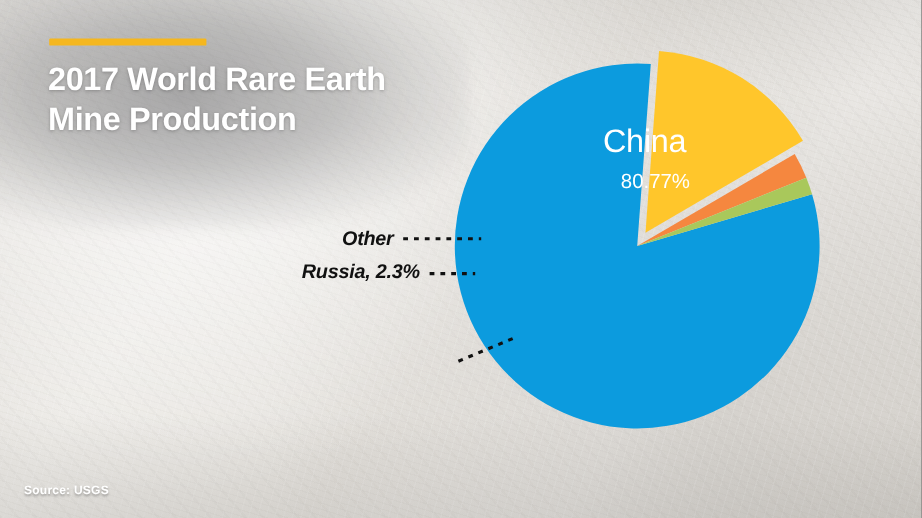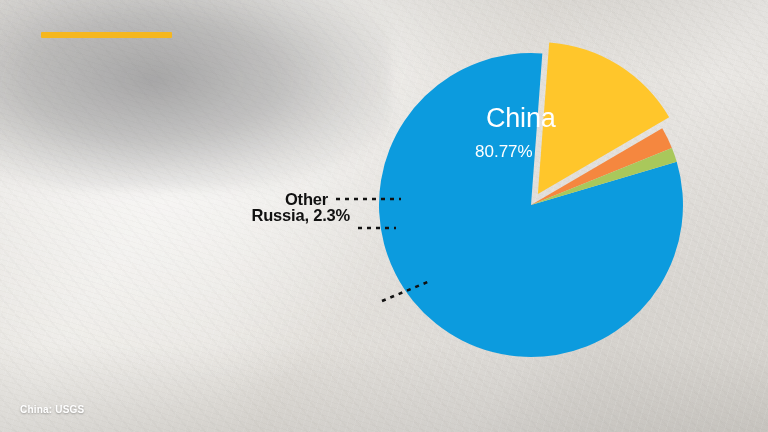--- a/index.html
+++ b/index.html
@@ -96,29 +96,30 @@
   #chart svg { display: block; }
 
   .callout {
     position: absolute;
     color: #111111;
     font-size: 16.5px;
     font-weight: bold;
     letter-spacing: -0.2px;
     white-space: nowrap;
     text-align: left;
+    font-style: italic;
   }
   #label-other     { right: 440px; top: 190px; }
-  #label-russia    { right: 418px; top: 206px; }
+  #label-russia    { right: 418px; top: 218px; }
   #label-australia { right: 378px; top: 288px; }
 
   .pie-label {
     position: absolute;
     color: #ffffff;
-    text-align: left;
+    text-align: right;
     white-space: nowrap;
   }
   #china-name {
     left: 486px; top: 103px;
     width: 86px;
     font-size: 27px;
     font-weight: normal;
     letter-spacing: -0.2px;
   }
   #china-pct {
@@ -132,20 +133,24 @@
 <body>
 
 <div id="stage">
 
   <div id="texture"></div>
   <div id="vignette"></div>
   <div id="title-shade"></div>
 
   <div id="accent-bar"></div>
 
+  <div id="title">
+    <span class="line">2017 World Rare Earth</span>
+    <span class="line">Mine Production</span>
+  </div>
 
   <div id="chart">
     <svg width="768" height="432" viewBox="0 0 768 432" xmlns="http://www.w3.org/2000/svg">
       <g>
         <path id="slice-china" fill="#0C9BDE" d="M 531.00 205.00 L 676.74 161.83 A 152 152 0 1 1 542.32 53.42 Z"></path>
         <path id="slice-australia" fill="#FFC62B" d="M 537.89 193.97 L 549.21 42.40 A 152 152 0 0 1 669.14 117.31 Z"></path>
         <path id="slice-russia" fill="#F5873F" d="M 531.00 205.00 L 662.25 128.34 A 152 152 0 0 1 671.92 148.04 Z"></path>
         <path id="slice-other" fill="#A9C85B" d="M 531.00 205.00 L 671.92 148.04 A 152 152 0 0 1 676.74 161.83 Z"></path>
       </g>
       <g stroke="#111111" stroke-width="2.6" stroke-linecap="butt" fill="none">
@@ -155,15 +160,15 @@
       </g>
     </svg>
   </div>
 
   <div class="callout" id="label-other">Other</div>
   <div class="callout" id="label-russia">Russia, 2.3%</div>
 
   <div class="pie-label" id="china-name">China</div>
   <div class="pie-label" id="china-pct">80.77%</div>
 
-  <div id="source">China: USGS</div>
+  <div id="source">Source: USGS</div>
 
 </div>
 
 </body></html>

